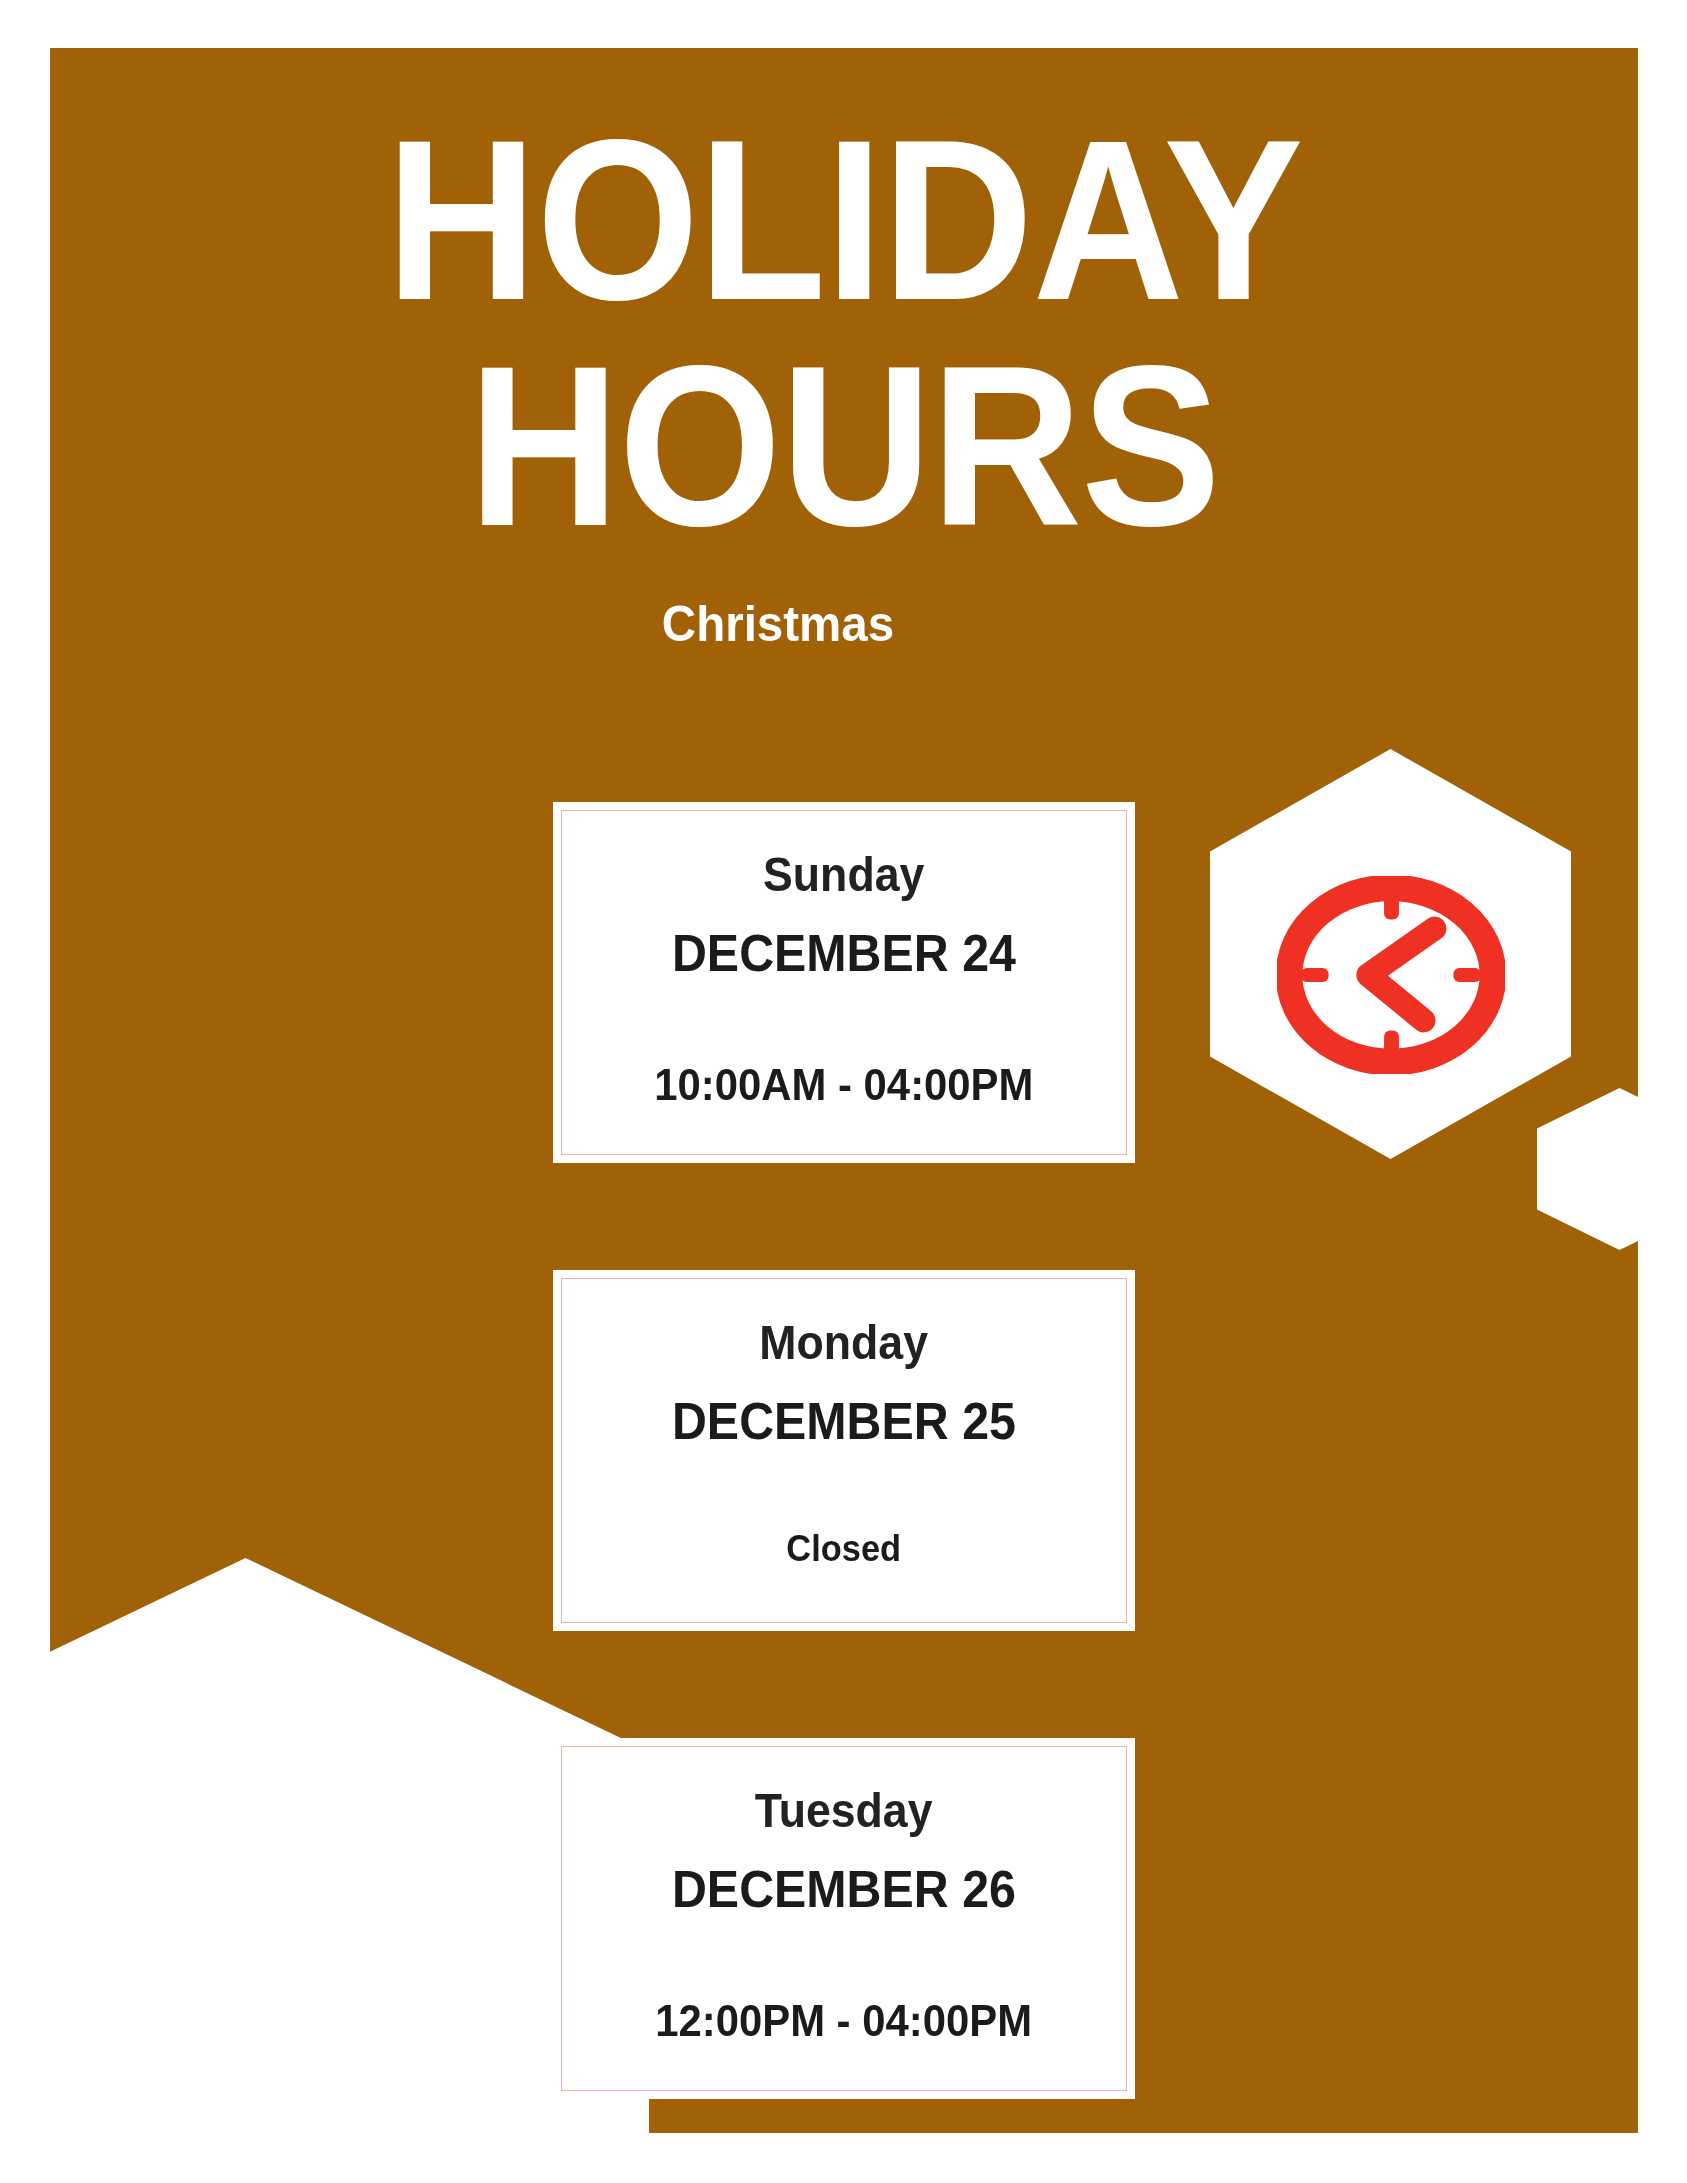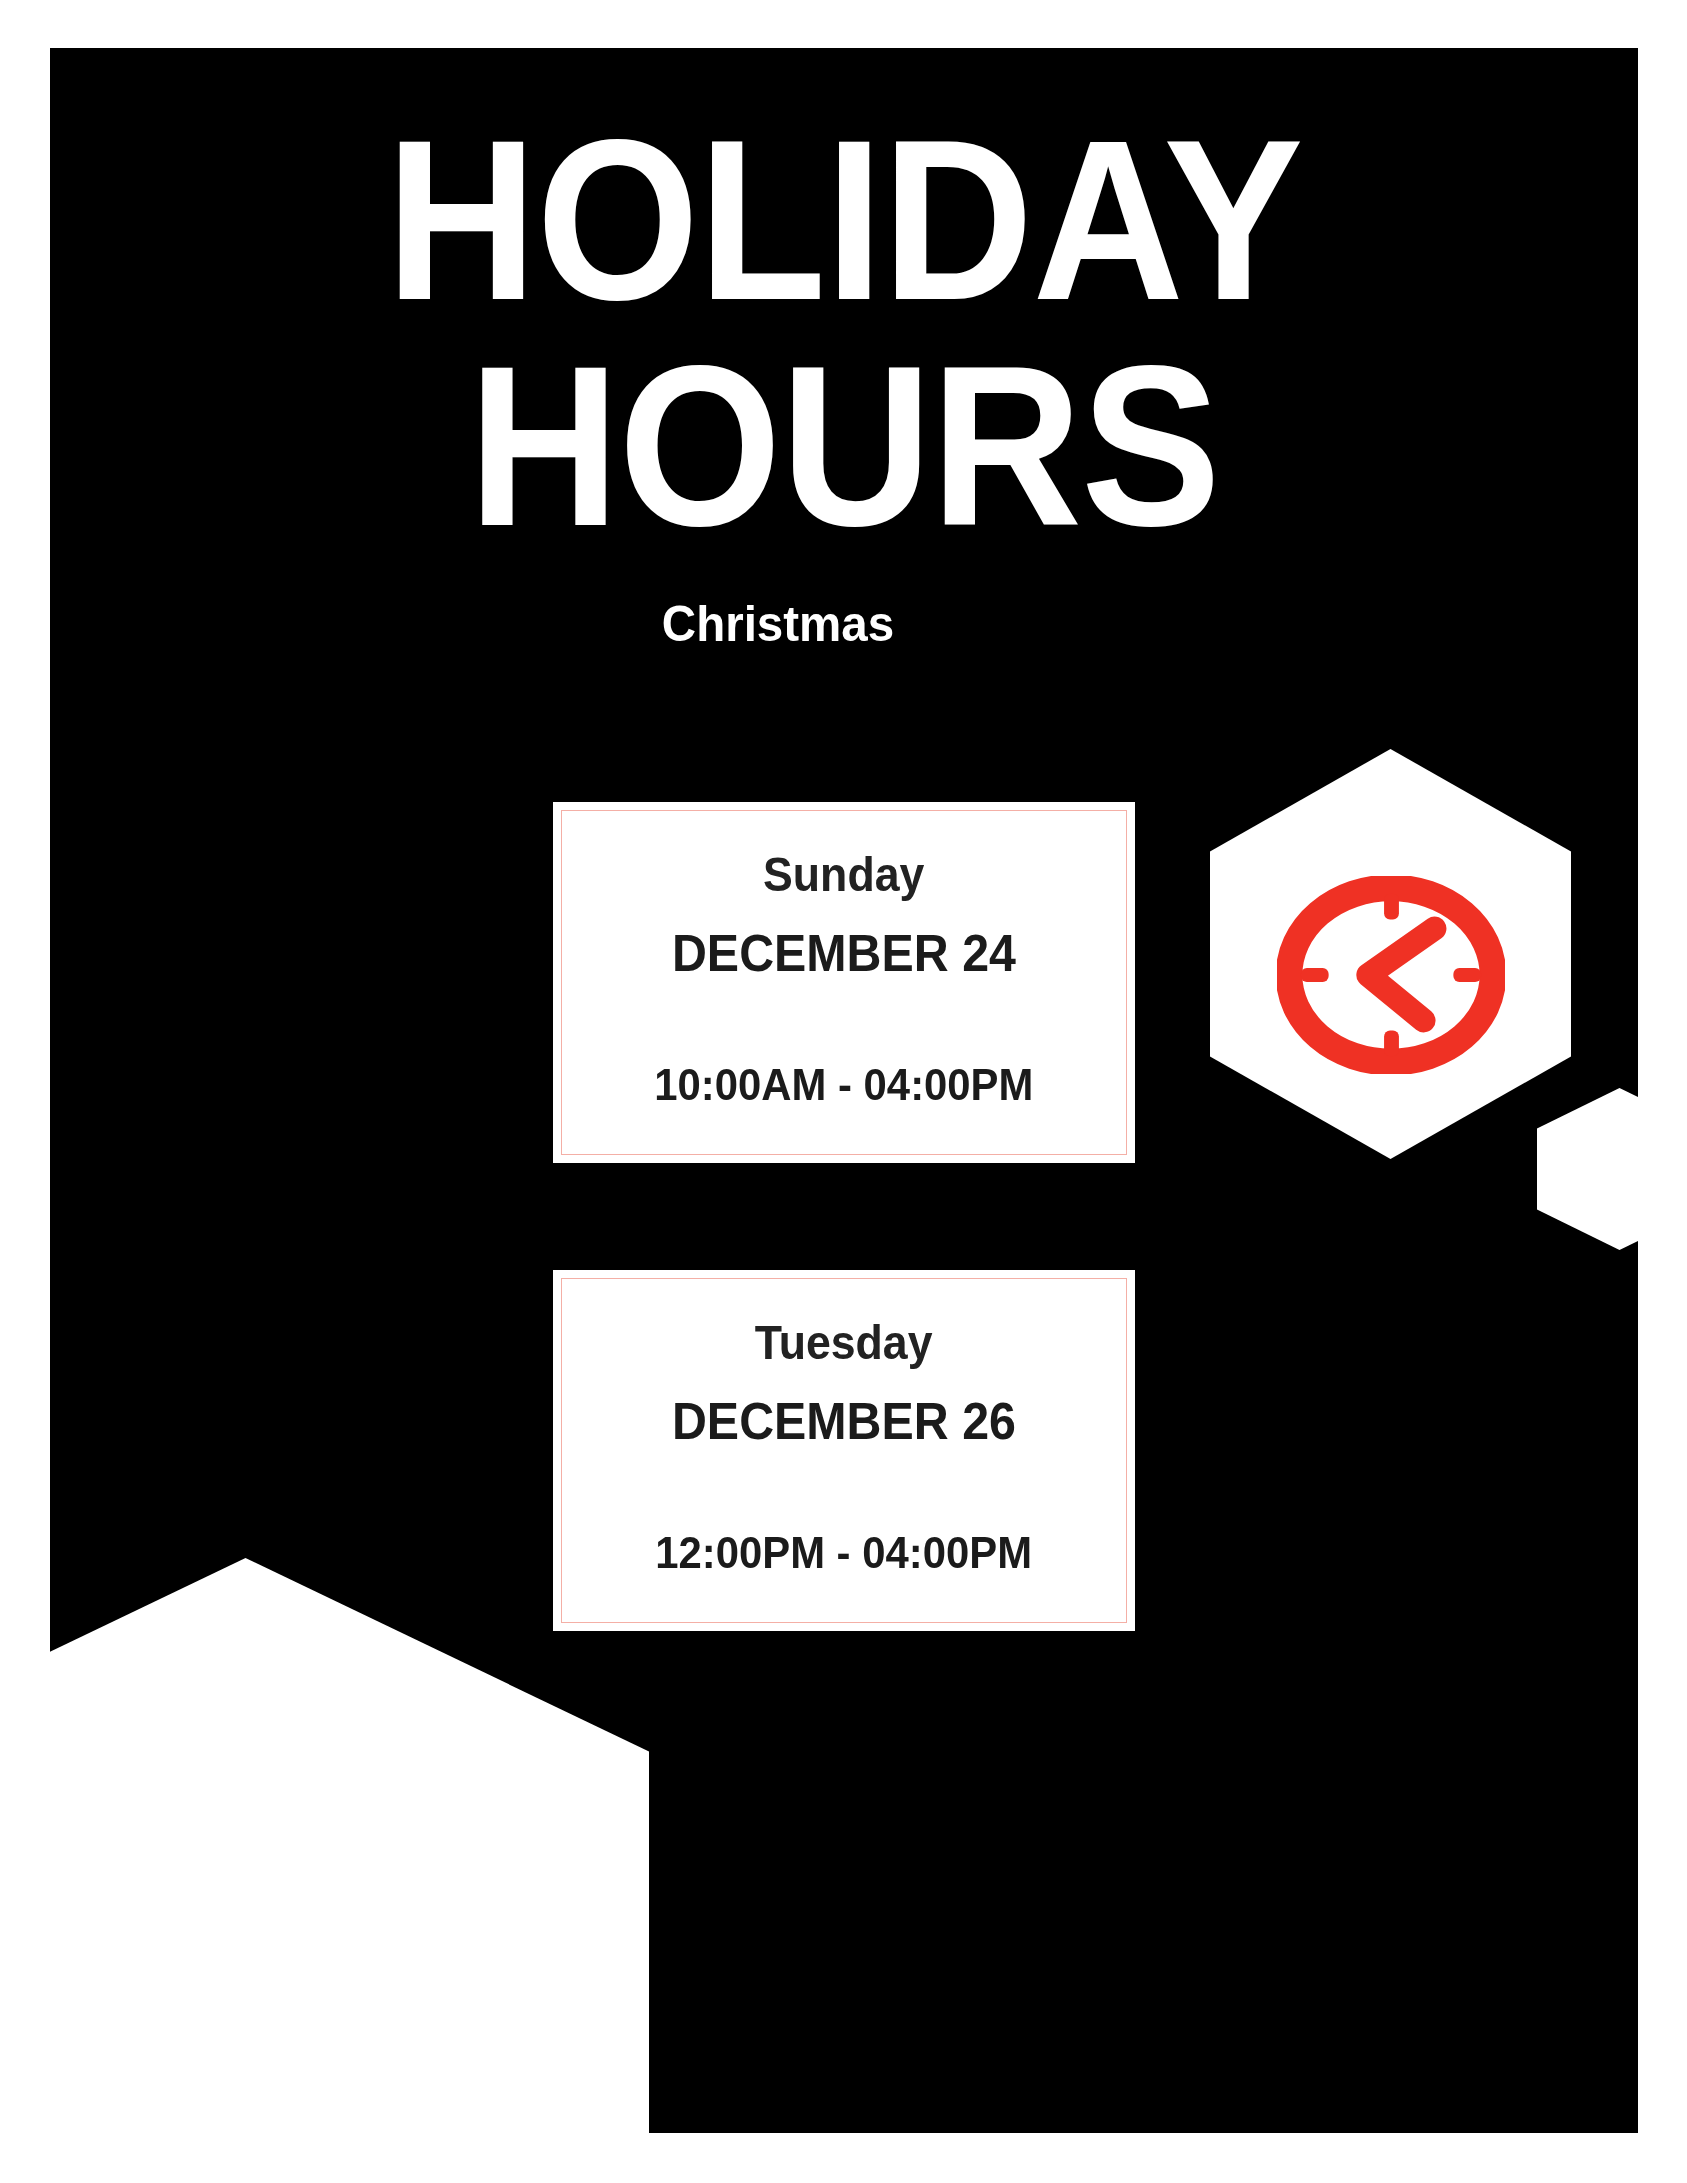--- a/index.html
+++ b/index.html
@@ -21,21 +21,21 @@
     background: #ffffff;
   }
 
   
   #red-panel {
     position: absolute;
     left: 50px;
     top: 48px;
     width: 1588px;
     height: 2085px;
-    background: #000000;
+    background: #a16207;
     overflow: hidden;
   }
 
   
   .hex {
     position: absolute;
     background: #ffffff;
   }
   
   .hex-pointy {
@@ -201,20 +201,25 @@
     </div>
 
     <div id="schedule">
 
       <div class="hours-card">
         <div class="card-day">Sunday</div>
         <div class="card-date">DECEMBER 24</div>
         <div class="card-time">10:00AM - 04:00PM</div>
       </div>
 
+      <div class="hours-card">
+        <div class="card-day">Monday</div>
+        <div class="card-date">DECEMBER 25</div>
+        <div class="card-time closed">Closed</div>
+      </div>
 
       <div class="hours-card">
         <div class="card-day">Tuesday</div>
         <div class="card-date">DECEMBER 26</div>
         <div class="card-time">12:00PM - 04:00PM</div>
       </div>
 
     </div>
 
   </div>

